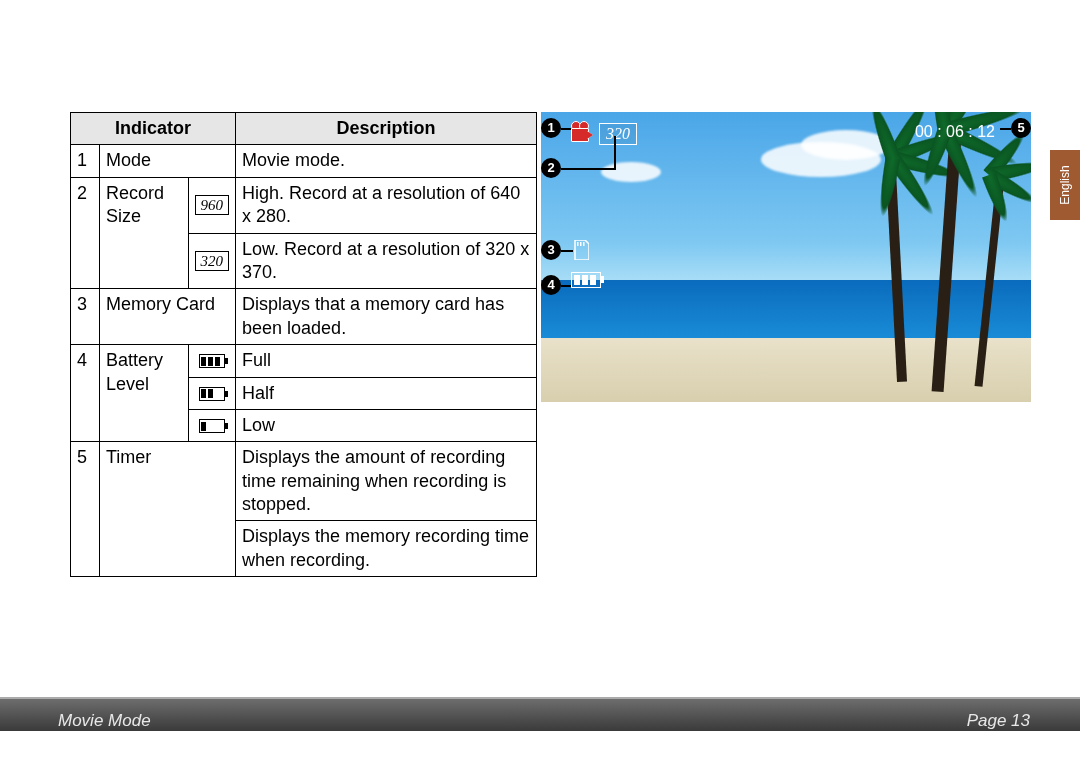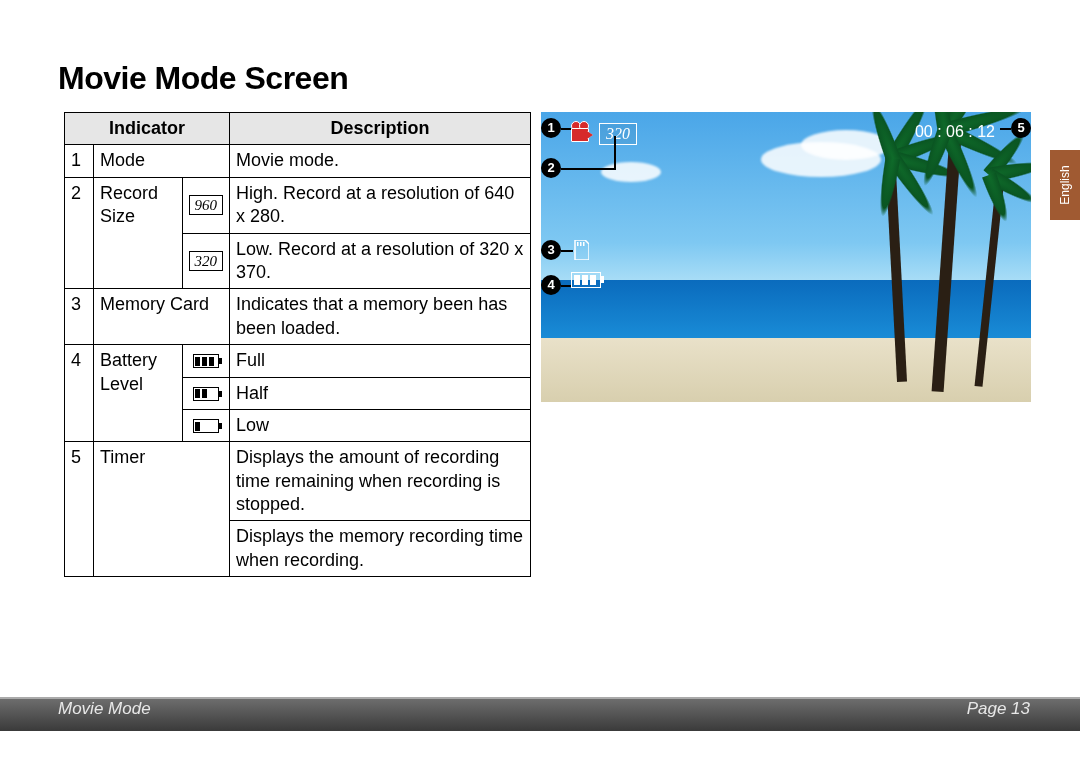--- a/index.html
+++ b/index.html
@@ -25,21 +25,21 @@
     left: 58px;
     top: 60px;
     font-size: 32px;
     font-weight: 700;
     letter-spacing: -0.5px;
   }
 
   
   .tbl {
     position: absolute;
-    left: 64px;
+    left: 70px;
     top: 112px;
     border-collapse: collapse;
     width: 467px;
     font-size: 18px;
   }
   .tbl th, .tbl td {
     border: 1px solid #000;
     padding: 4px 6px;
     vertical-align: top;
     text-align: left;
@@ -266,31 +266,30 @@
   .footer {
     position: absolute;
     left: 0; right: 0; bottom: 30px;
     height: 32px;
     background: linear-gradient(#6d6d6d, #3a3a3a);
     border-top: 2px solid #aaa;
     color: #e8e8e8;
     font-style: italic;
     font-size: 17px;
     display: flex;
-    align-items: flex-start;
+    align-items: flex-end;
     justify-content: space-between;
     padding: 0 50px 0 58px;
   }
 </style>
 </head>
 <body>
 
 <div class="page">
 
-  <div class="title">Movie Mode Screen</div>
 
   <table class="tbl">
     <tbody>
         <tr>
       <th class="ind" colspan="3">Indicator</th>
       <th class="desc">Description</th>
     </tr>
 
     <tr>
       <td class="num">1</td>
@@ -305,21 +304,21 @@
       <td>High. Record at a resolution of 640 x 280.</td>
     </tr>
     <tr>
       <td class="icon-cell"><span class="size-box">320</span></td>
       <td>Low. Record at a resolution of 320 x 370.</td>
     </tr>
 
     <tr>
       <td class="num">3</td>
       <td colspan="2">Memory Card</td>
-      <td>Indicates that a memory been has been loaded.</td>
+      <td>Displays that a memory card has been loaded.</td>
     </tr>
 
     <tr>
       <td class="num" rowspan="3">4</td>
       <td rowspan="3">Battery Level</td>
       <td class="icon-cell">
         <span class="bat"><span class="cell c1"></span><span class="cell c2"></span><span class="cell c3"></span></span>
       </td>
       <td>Full</td>
     </tr>

